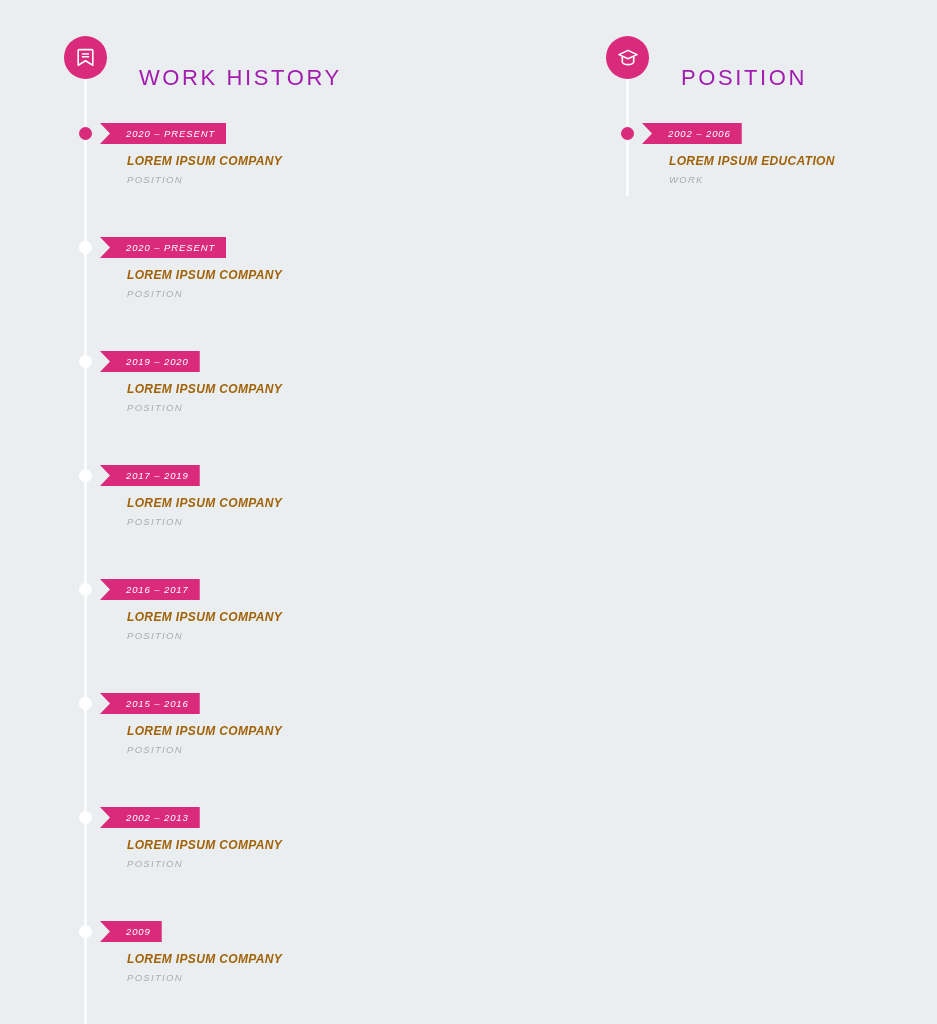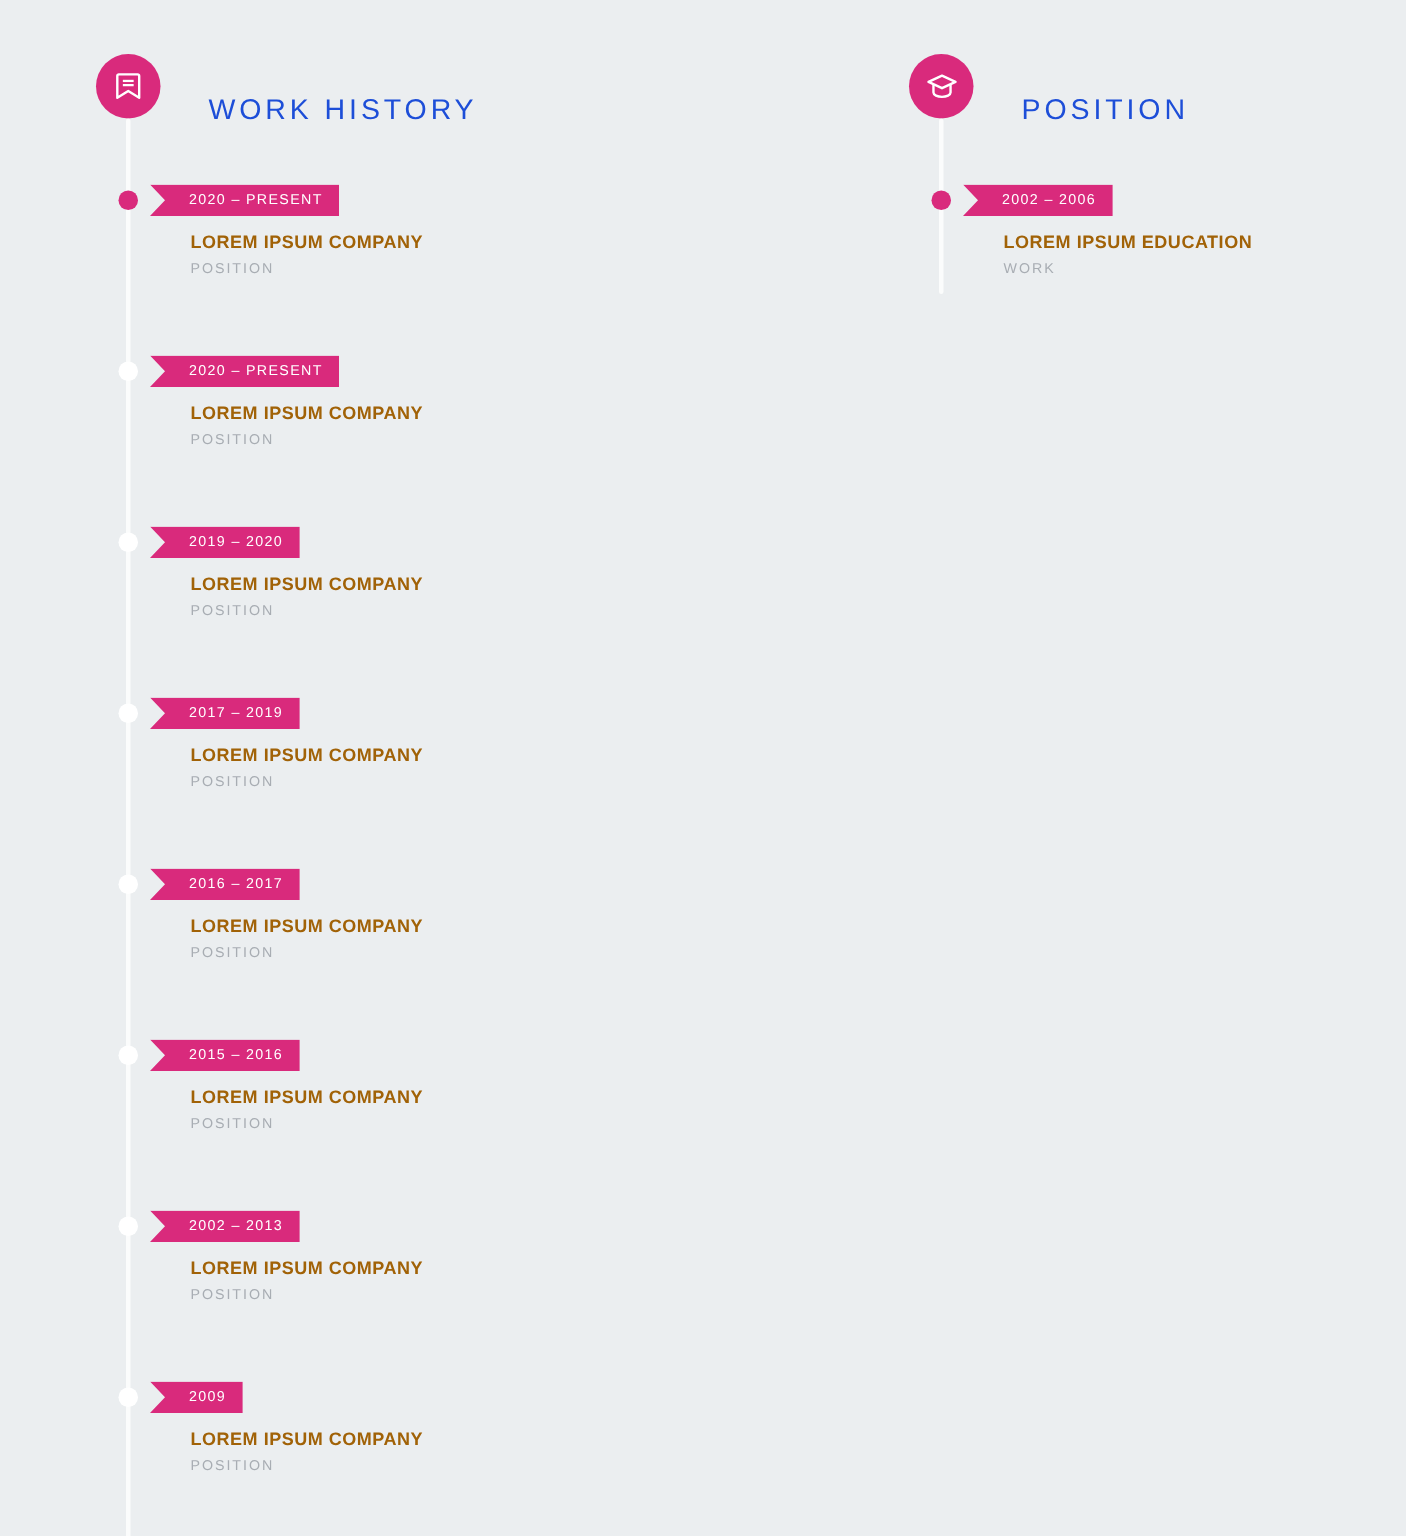--- a/index.html
+++ b/index.html
@@ -37,23 +37,23 @@
     background: #d92a7c;
     display: flex;
     align-items: center;
     justify-content: center;
   }
   .badge svg { display: block; }
   .tl-title {
     position: absolute;
     left: 75px;
     top: 47px;
-    font-size: 19px;
+    font-size: 22px;
     letter-spacing: 2.6px;
-    color: #1d4ed8;
+    color: #a21caf;
     font-weight: 400;
     white-space: nowrap;
   }
 
   
   .axis {
     position: absolute;
     left: 20px;
     width: 3px;
     background: #fbfcfc;
@@ -67,20 +67,21 @@
     position: absolute;
     left: 0;
     top: 0;
     width: 460px;
   }
   .entry {
     position: absolute;
     left: 0;
     width: 440px;
     height: 70px;
+    font-style: italic;
   }
 
   .dot {
     position: absolute;
     left: 15px;
     top: 0;
     width: 13px;
     height: 13px;
     border-radius: 50%;
     background: #ffffff;

